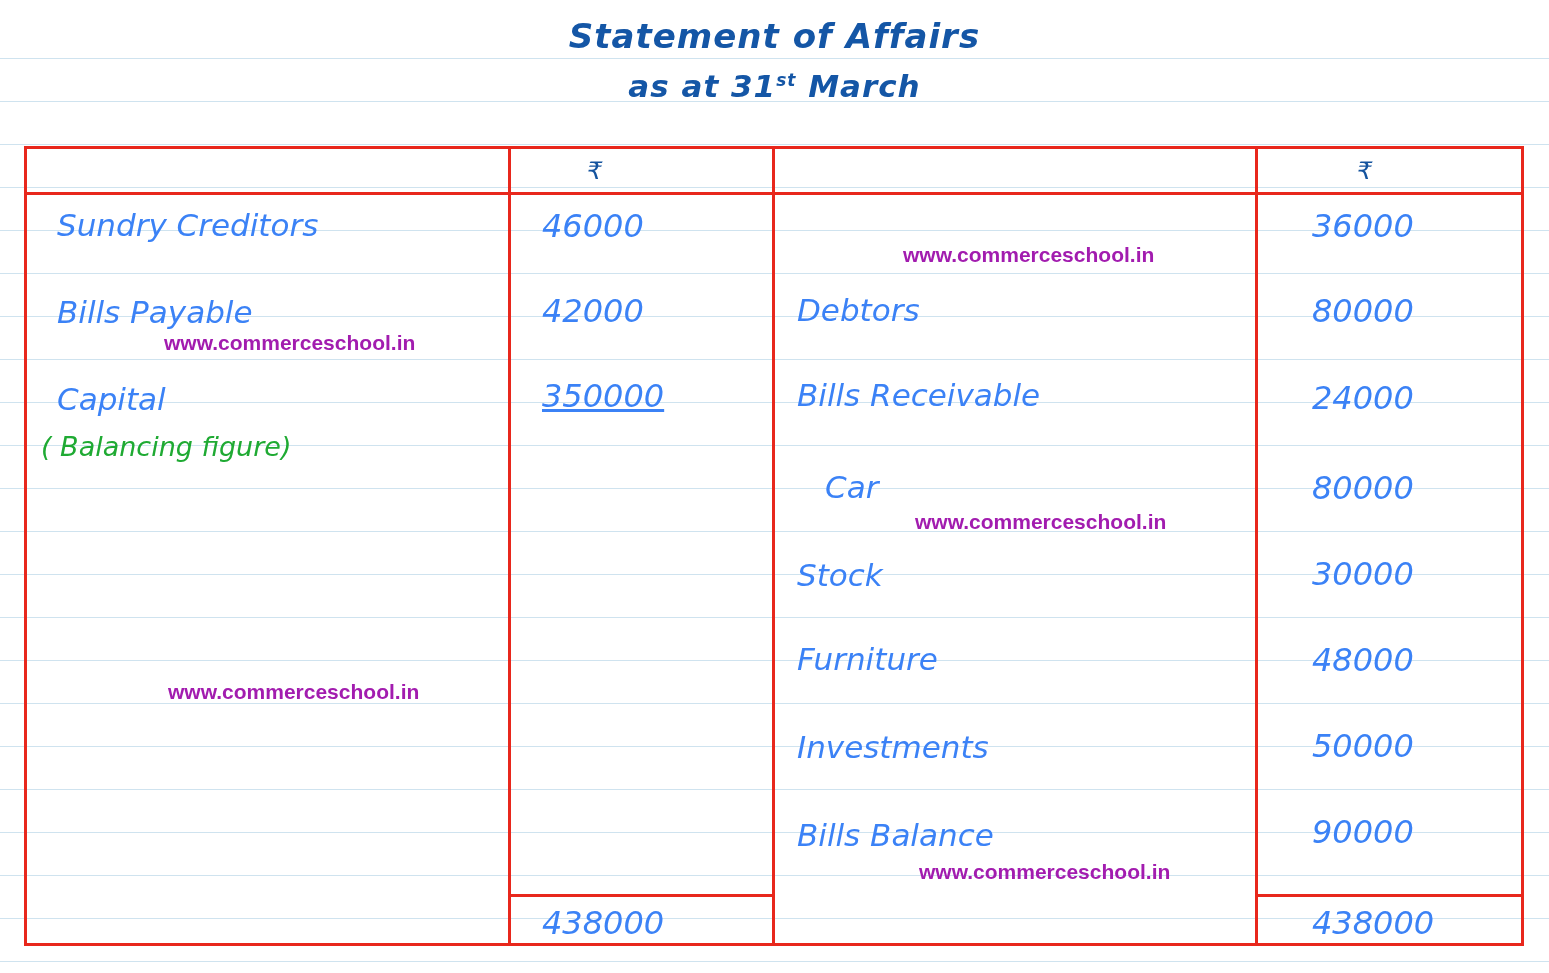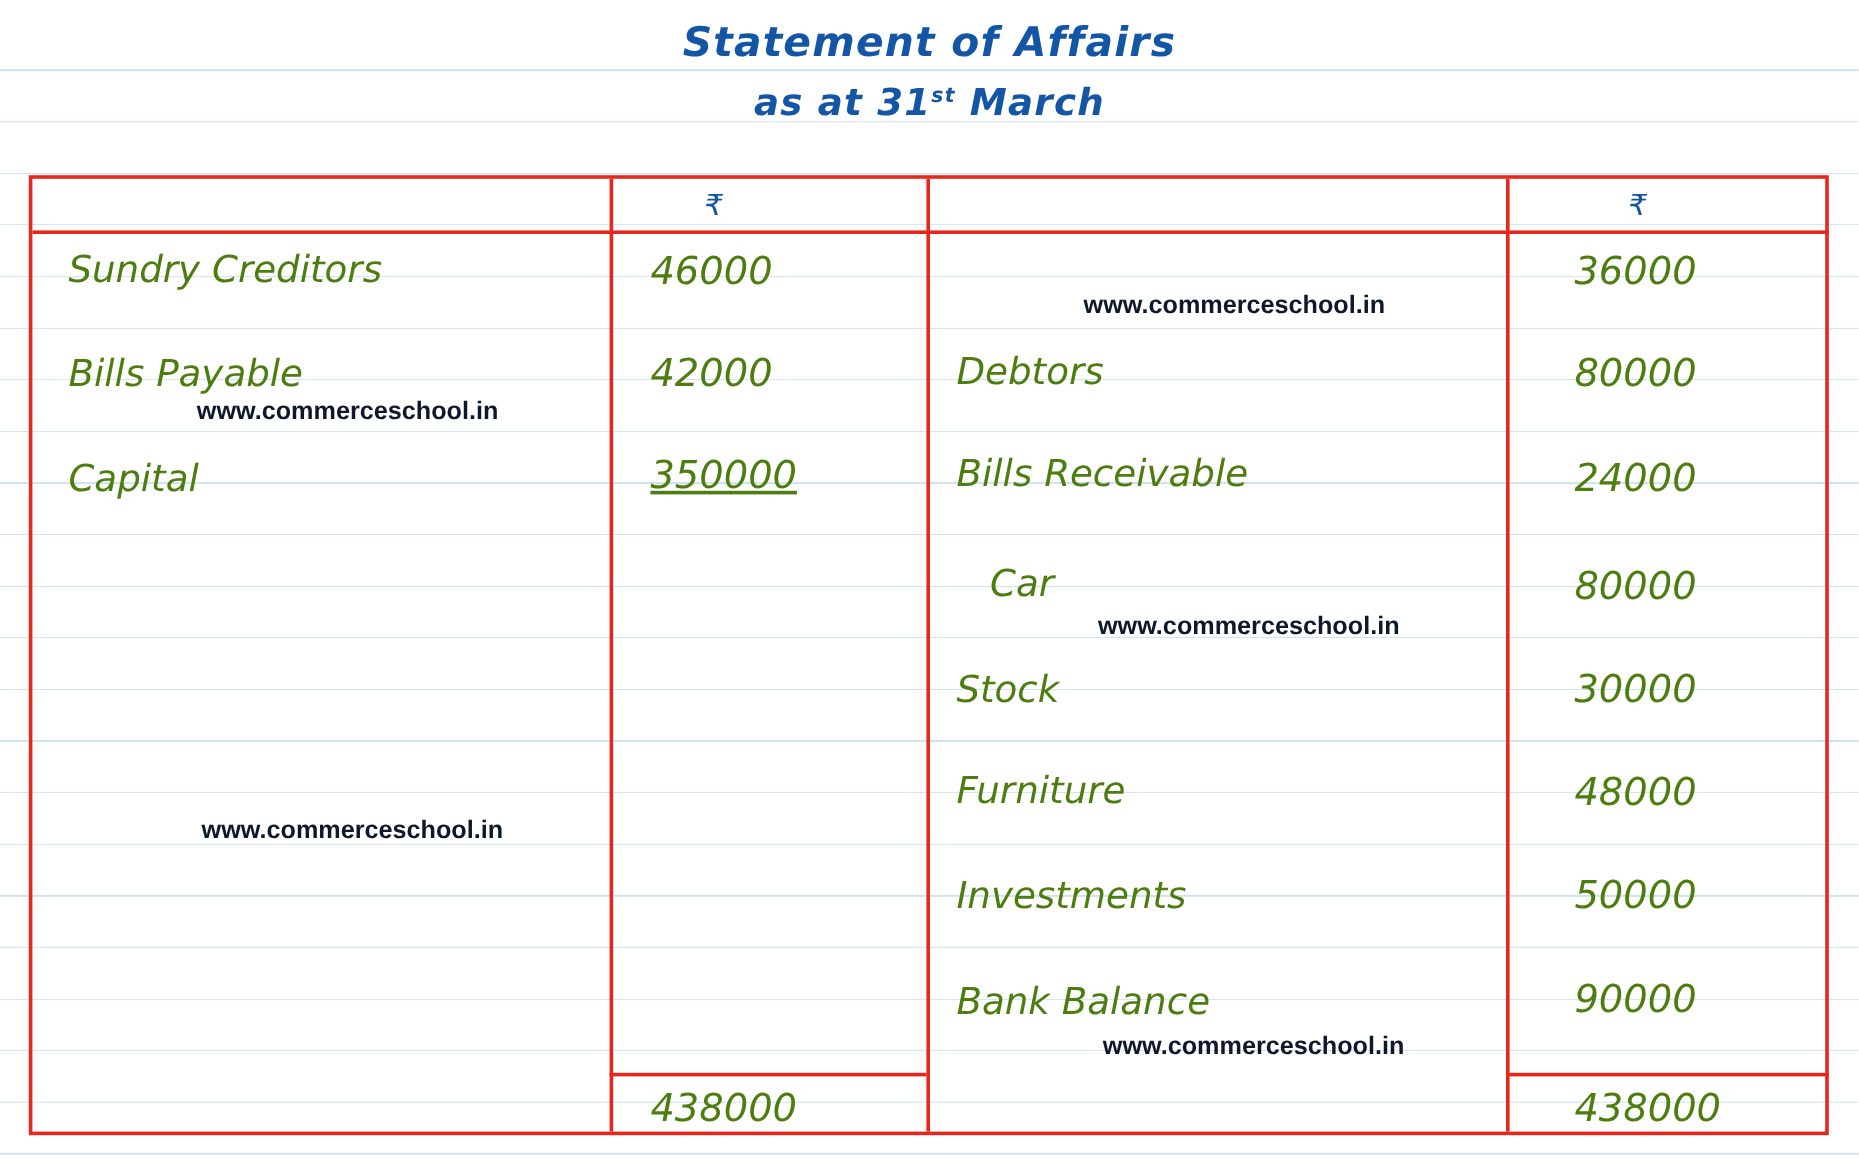--- a/index.html
+++ b/index.html
@@ -89,21 +89,21 @@
     background: #e8271c;
   }
   #h-head-left  { left: 0;     width: 745px;  top: 43px; }
   #h-head-right { left: 745px; width: 752px;  top: 43px; }
   #h-tot-left   { left: 481px; width: 264px;  top: 745px; }
   #h-tot-right  { left: 1228px;width: 269px;  top: 745px; }
 
   
   .hw {
     position: absolute;
-    color: #4d7c0f;
+    color: #3b82f6;
     font-family: "DejaVu Sans", sans-serif;
     font-style: italic;
     font-weight: 500;
     white-space: nowrap;
   }
   .hw.green { color: #1faa33; }
 
   .rupee {
     position: absolute;
     top: 8px;
@@ -120,21 +120,21 @@
   .amt-left  { left: 515px; font-size: 32px; }
   
   .lbl-right { left: 770px; font-size: 31px; }
   .amt-right { left: 1285px;font-size: 32px; }
 
   .sub { font-size: 27px; }
 
   
   .wm {
     position: absolute;
-    color: #0f172a;
+    color: #a21caf;
     font-family: "Liberation Sans", sans-serif;
     font-weight: bold;
     font-size: 21px;
     white-space: nowrap;
     z-index: 3;
   }
   #wm1 { left: 903px; top: 243px; }
   #wm2 { left: 164px; top: 331px; }
   #wm3 { left: 915px; top: 510px; }
   #wm4 { left: 168px; top: 680px; }
@@ -164,20 +164,21 @@
     <div class="rupee" id="rupee-left">₹</div>
     <div class="rupee" id="rupee-right">₹</div>
 
     <div class="hw lbl-left" style="top:58px;">Sundry Creditors</div>
     <div class="hw amt-left" style="top:58px;">46000</div>
 
     <div class="hw lbl-left" style="top:145px;">Bills Payable</div>
     <div class="hw amt-left" style="top:143px;">42000</div>
 
     <div class="hw lbl-left" style="top:232px;text-align:center;">Capital</div>
+    <div class="hw green sub" style="left:14px; top:282px;">( Balancing figure)</div>
     <div class="hw amt-left" style="top:228px;text-decoration:underline;">350000</div>
 
     <div class="hw amt-right" style="top:58px;">36000</div>
 
     <div class="hw lbl-right" style="top:143px;">Debtors</div>
     <div class="hw amt-right" style="top:143px;">80000</div>
 
     <div class="hw lbl-right" style="top:228px;">Bills Receivable</div>
     <div class="hw amt-right" style="top:230px;">24000</div>
 
@@ -186,21 +187,21 @@
 
     <div class="hw lbl-right" style="top:408px;text-align:right;">Stock</div>
     <div class="hw amt-right" style="top:406px;">30000</div>
 
     <div class="hw lbl-right" style="top:492px;">Furniture</div>
     <div class="hw amt-right" style="top:492px;">48000</div>
 
     <div class="hw lbl-right" style="top:580px;">Investments</div>
     <div class="hw amt-right" style="top:578px;">50000</div>
 
-    <div class="hw lbl-right" style="top:668px;">Bank Balance</div>
+    <div class="hw lbl-right" style="top:668px;">Bills Balance</div>
     <div class="hw amt-right" style="top:664px;">90000</div>
 
     <div class="hw amt-left" style="top:755px;">438000</div>
     <div class="hw amt-right" style="top:755px;">438000</div>
 
   </div>
 
   <div class="wm" id="wm1">www.commerceschool.in</div>
   <div class="wm" id="wm2">www.commerceschool.in</div>
   <div class="wm" id="wm3">www.commerceschool.in</div>

